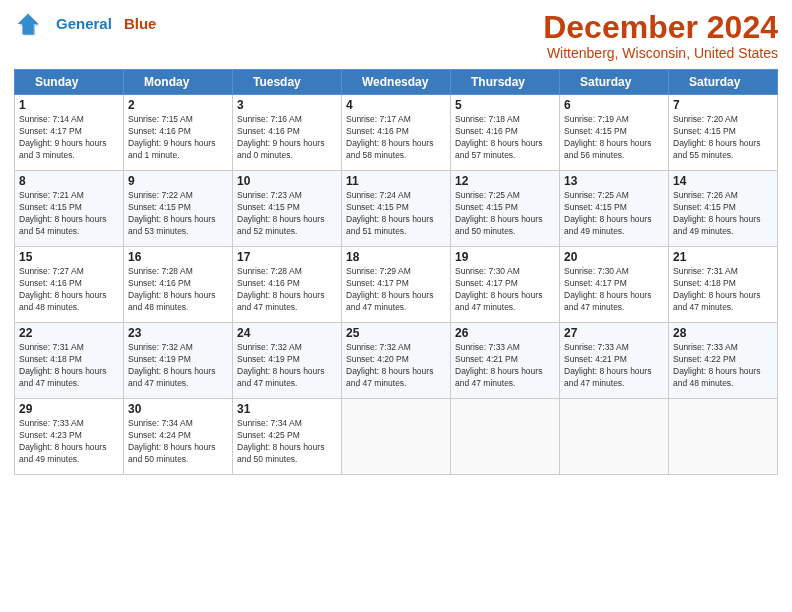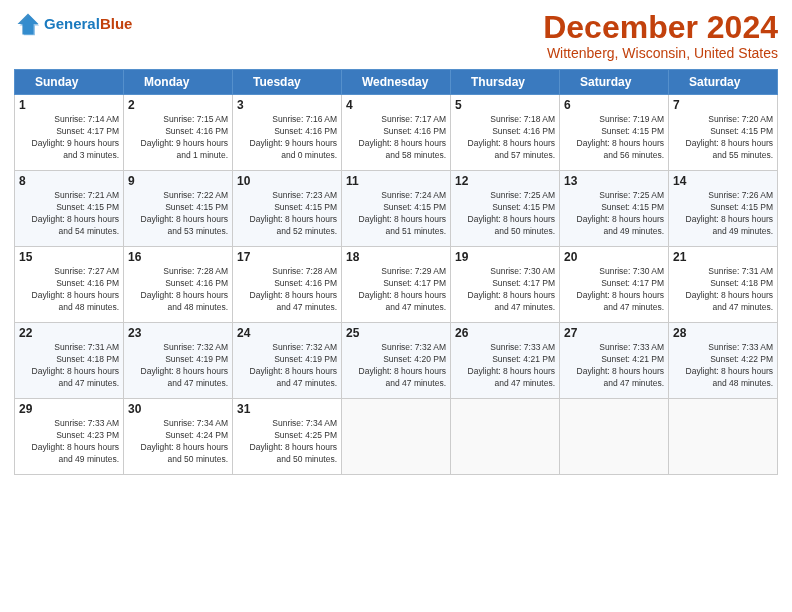--- a/index.html
+++ b/index.html
@@ -25,20 +25,21 @@
       align-items: center;
     }
     .logo-text {
       font-size: 15px;
       font-weight: bold;
       color: #333;
       line-height: 1.2;
     }
     .logo-text span {
       color: #1a7abf;
+      margin-left: 12px;
     }
     .logo-icon {
       width: 28px;
       height: 28px;
       margin-right: 2px;
     }
     .title-block {
       text-align: right;
     }
     .month-title {
@@ -81,21 +82,20 @@
       font-size: 12px;
       font-weight: bold;
       color: #222;
       display: block;
       margin-bottom: 2px;
     }
     .cell-text {
       font-size: 8.5px;
       line-height: 1.4;
       color: #333;
-      text-align: right;
     }
     .empty-cell {
       background: #f9f9f9;
     }
   </style>
 </head>
 <body>
 
 <div class="container">
   <div class="header">

